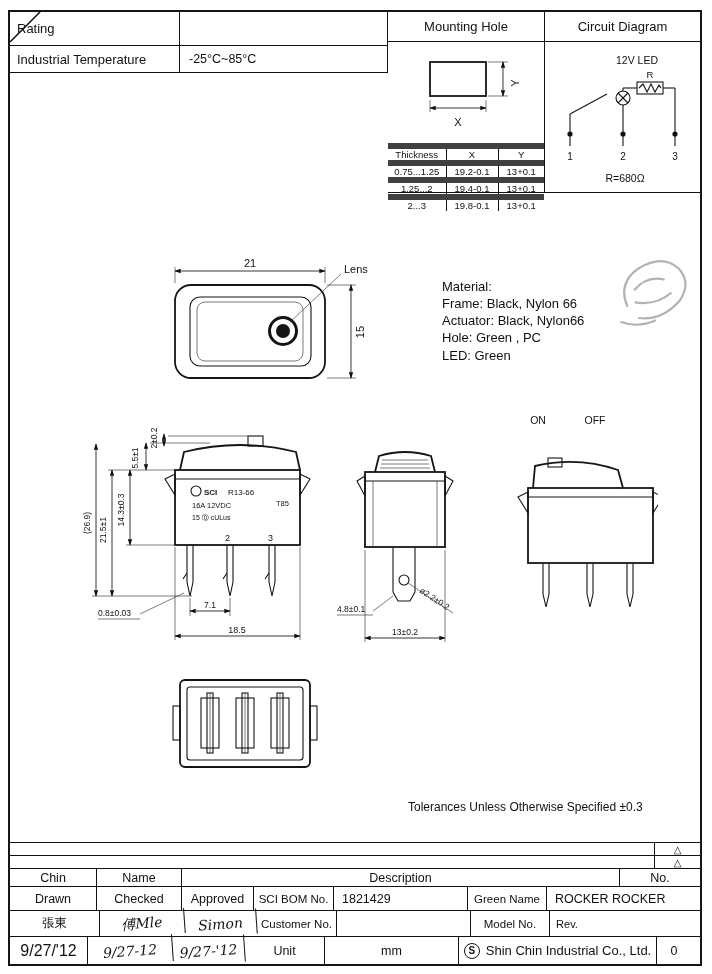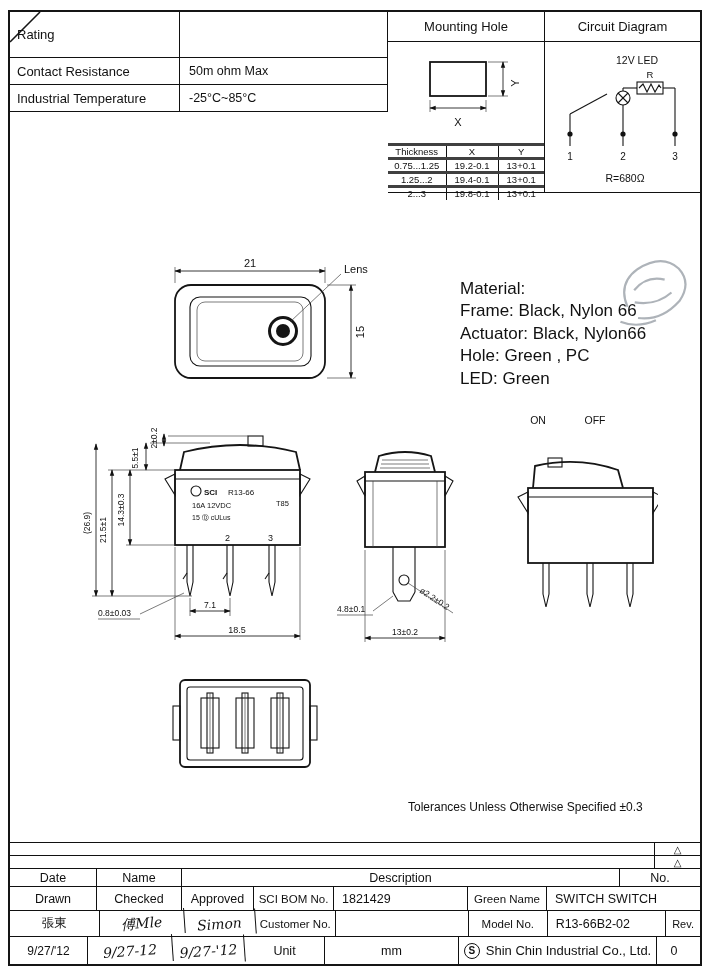--- a/index.html
+++ b/index.html
@@ -28,28 +28,28 @@
   .d-circ{width:11px;height:11px;border:1.1px solid #111;border-radius:50%;display:flex;
           align-items:center;justify-content:center;font-size:6.5px;font-weight:bold}
   .enec{font-size:10px;letter-spacing:-2px}
   .t85{font-size:7px;align-self:flex-start}
 
   
   .mh-panel{position:absolute;left:378px;top:0;width:156px;height:181px;border-bottom:1.5px solid #111}
   .panel-title{height:30px;border-bottom:1.5px solid #111;display:flex;align-items:center;
                justify-content:center;font-size:13px}
   .mh-table{width:100%;border-collapse:collapse;table-layout:fixed}
-  .mh-table td{border-top:3px solid #404040;border-left:1px solid #111;font-size:9.5px;
+  .mh-table td{border-top:6px solid #404040;border-left:1px solid #111;font-size:9.5px;
                text-align:center;height:13px;padding:0}
   .mh-table td:first-child{border-left:none}
   .cd-panel{position:absolute;left:534px;top:0;width:156px;height:181px;
             border-left:1.5px solid #111;border-bottom:1.5px solid #111}
 
   
-  .material{position:absolute;left:450px;top:266px;font-size:17px;line-height:1.32}
+  .material{position:absolute;left:432px;top:266px;font-size:13px;line-height:1.32}
   .tol-note{position:absolute;left:398px;top:788px;font-size:12px}
   .abs{position:absolute}
 
   
   .tb{position:absolute;left:0;bottom:0;width:690px;font-size:12.5px}
   .tb-row{display:flex;border-top:1.5px solid #111;align-items:stretch}
   .cell{border-right:1.5px solid #111;display:flex;align-items:center;justify-content:center;
         overflow:hidden;white-space:nowrap}
   .cell:last-child{border-right:none}
   .cell.left{justify-content:flex-start;padding-left:8px}
@@ -71,28 +71,22 @@
     </defs>
   </svg>
 
   <div class="frame">
 
     <svg class="abs" style="left:-2px;top:-2px" width="44" height="44">
       <line x1="2" y1="32" x2="32" y2="2" stroke="#151515" stroke-width="1.6"></line>
     </svg>
 
     <div class="spec-table">
-      <div class="spec-row" style="height:46px">
+      <div class="spec-row" style="height:34px">
         <div class="spec-label">Rating</div>
-      </div>
-      <div class="spec-row" style="height:27px">
-        <div class="spec-label">Contact Resistance</div>
-        <div class="spec-value">
-            <span>50m ohm Max</span>
-          </div>
       </div>
       <div class="spec-row" style="height:27px">
         <div class="spec-label">Industrial Temperature</div>
         <div class="spec-value">
             <span>-25°C~85°C</span>
           </div>
       </div>
     </div>
 
     <div class="mh-panel">
@@ -327,46 +321,45 @@
     <div class="tb">
       <div class="tb-row" style="height:13px">
         <div class="cell" style="width:645px"></div>
         <div class="cell tri" style="width:45px">△</div>
       </div>
       <div class="tb-row" style="height:13px">
         <div class="cell" style="width:645px"></div>
         <div class="cell tri" style="width:45px">△</div>
       </div>
       <div class="tb-row" style="height:18px">
-        <div class="cell" style="width:87px">Date</div>
+        <div class="cell" style="width:87px">Chin</div>
         <div class="cell" style="width:85px">Name</div>
         <div class="cell" style="width:438px">Description</div>
         <div class="cell" style="width:80px">No.</div>
       </div>
       <div class="tb-row" style="height:24px">
         <div class="cell" style="width:87px">Drawn</div>
         <div class="cell" style="width:85px">Checked</div>
         <div class="cell" style="width:72px">Approved</div>
         <div class="cell" style="width:80px;font-size:11.5px">SCI BOM No.</div>
         <div class="cell left" style="width:134px">1821429</div>
         <div class="cell" style="width:79px;font-size:11.5px">Green Name</div>
-        <div class="cell left" style="width:153px">SWITCH SWITCH</div>
+        <div class="cell left" style="width:153px">ROCKER ROCKER</div>
       </div>
       <div class="tb-row" style="height:26px">
         <div class="cell" style="width:90px">張東</div>
         <div class="cell hw" style="width:85px">傅Mle</div>
         <div class="cell hw" style="width:72px">Simon</div>
         <div class="cell" style="width:80px;font-size:11.5px">Customer No.</div>
         <div class="cell" style="width:134px"></div>
         <div class="cell" style="width:79px;font-size:11.5px">Model No.</div>
-        <div class="cell left" style="width:119px">R13-66B2-02</div>
         <div class="cell" style="width:34px;font-size:11px">Rev.</div>
       </div>
       <div class="tb-row" style="height:28px">
-        <div class="cell" style="width:78px;font-size:12px">9/27/'12</div>
+        <div class="cell" style="width:78px;font-size:16px">9/27/'12</div>
         <div class="cell hw" style="width:85px">9/27-12</div>
         <div class="cell hw" style="width:72px">9/27-'12</div>
         <div class="cell" style="width:80px">Unit</div>
         <div class="cell" style="width:134px">mm</div>
         <div class="cell" style="width:198px;font-size:13px">
           <span class="logo-circ">S</span>
           <span>Shin Chin Industrial Co., Ltd.</span>
         </div>
         <div class="cell" style="width:34px">0</div>
       </div>

